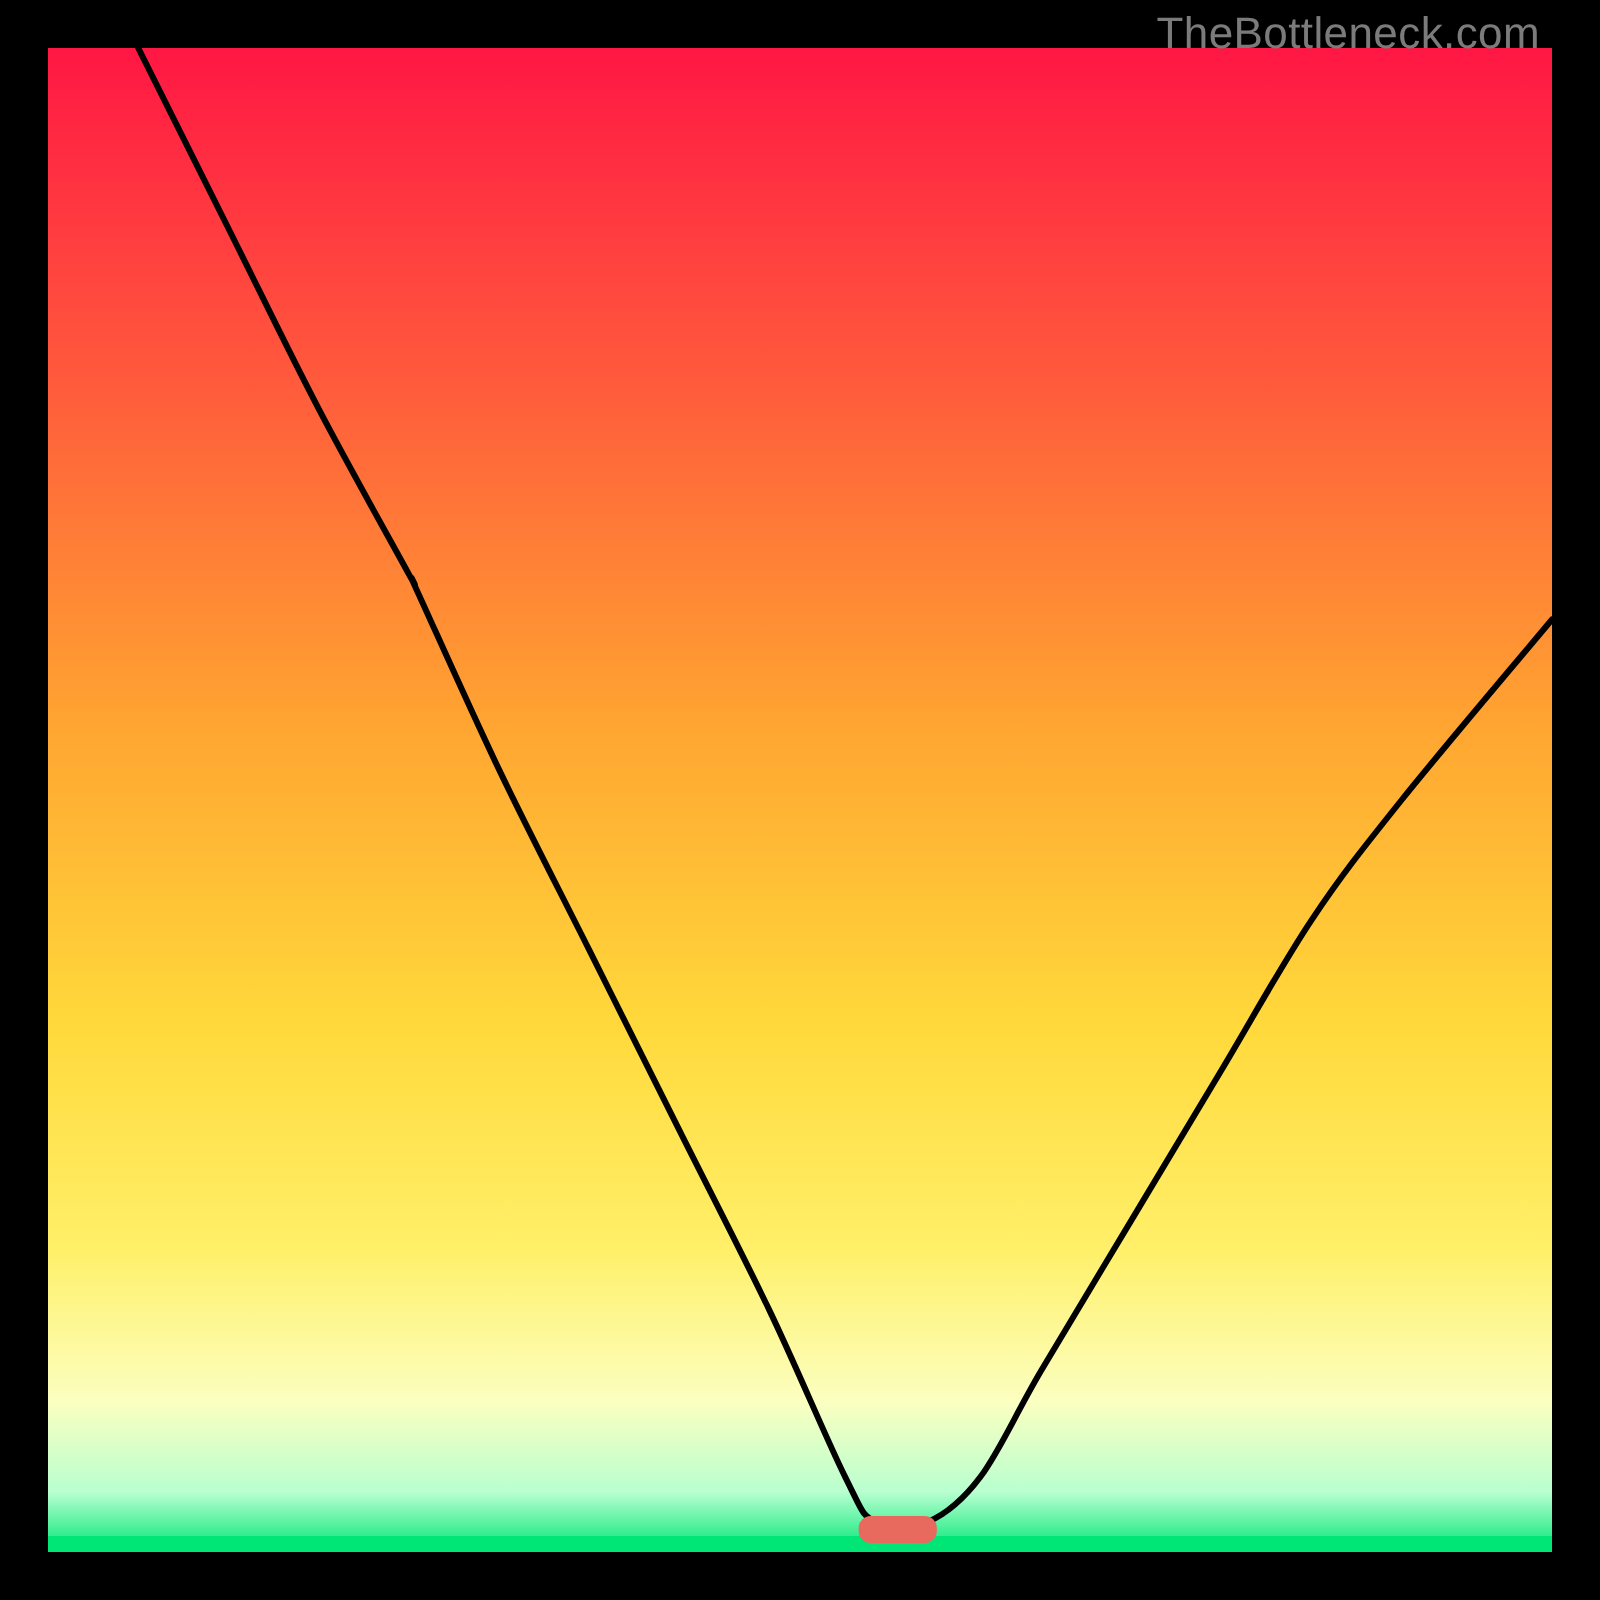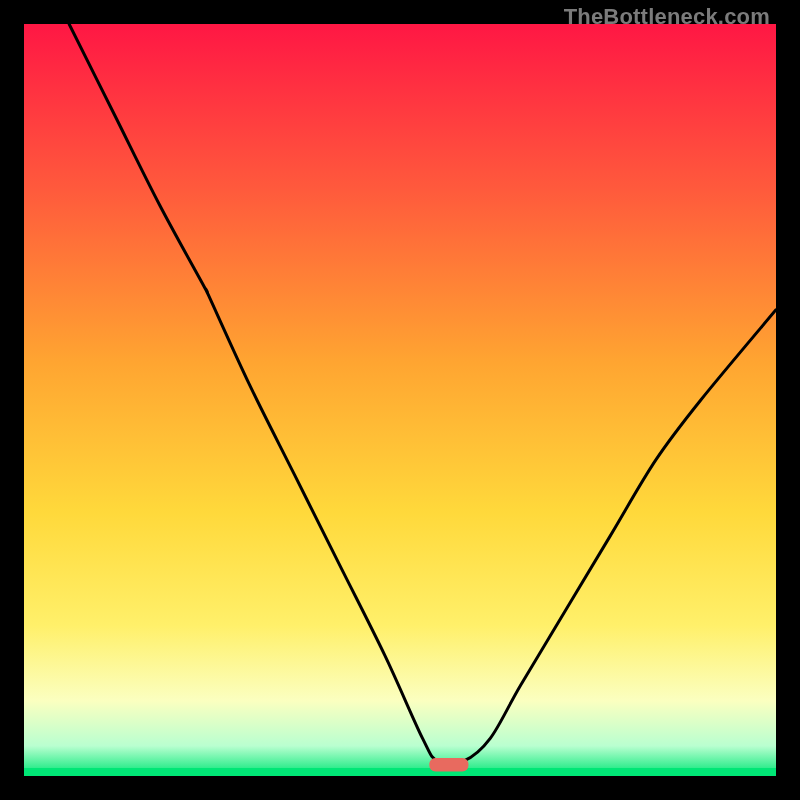--- a/index.html
+++ b/index.html
@@ -24,21 +24,21 @@
     top: 0;
     width: 752px;
     height: 752px;
   }
   .watermark-link {
     position: absolute;
     top: 4px;
     right: 30px;
     font-family: Arial, Helvetica, sans-serif;
     font-size: 22px;
-    font-weight: 700;
+    font-weight: 400;
     color: #7b7b7b;
     text-decoration: none;
     letter-spacing: 0.2px;
     text-align: center;
   }
 </style>
 </head>
 <body>
 
 <div class="frame">

